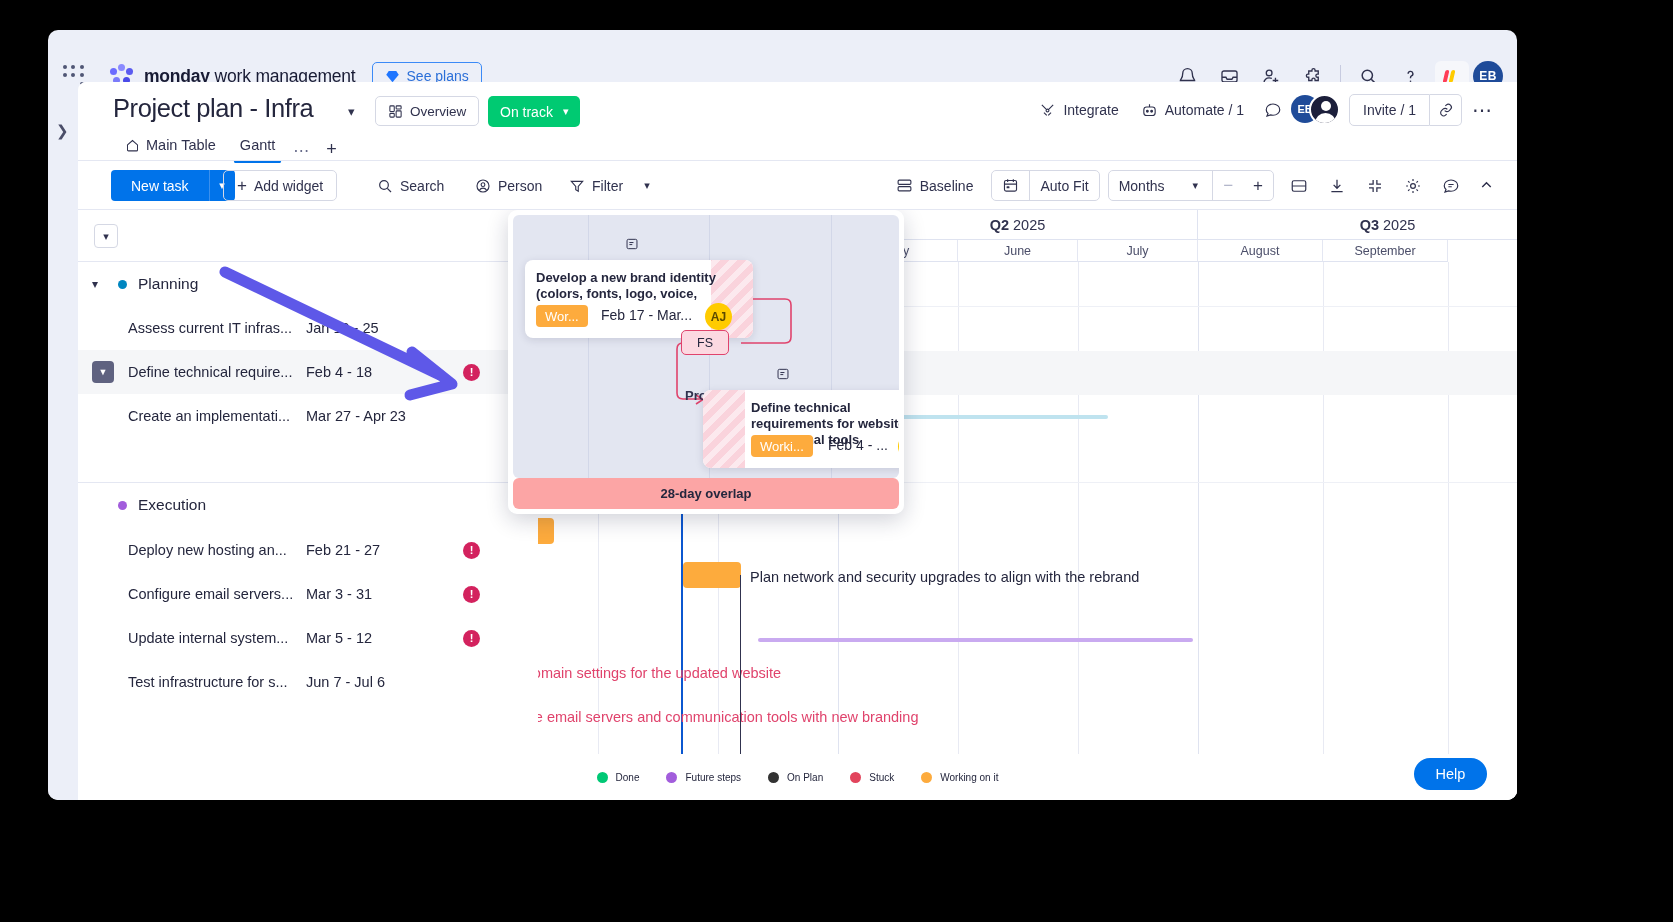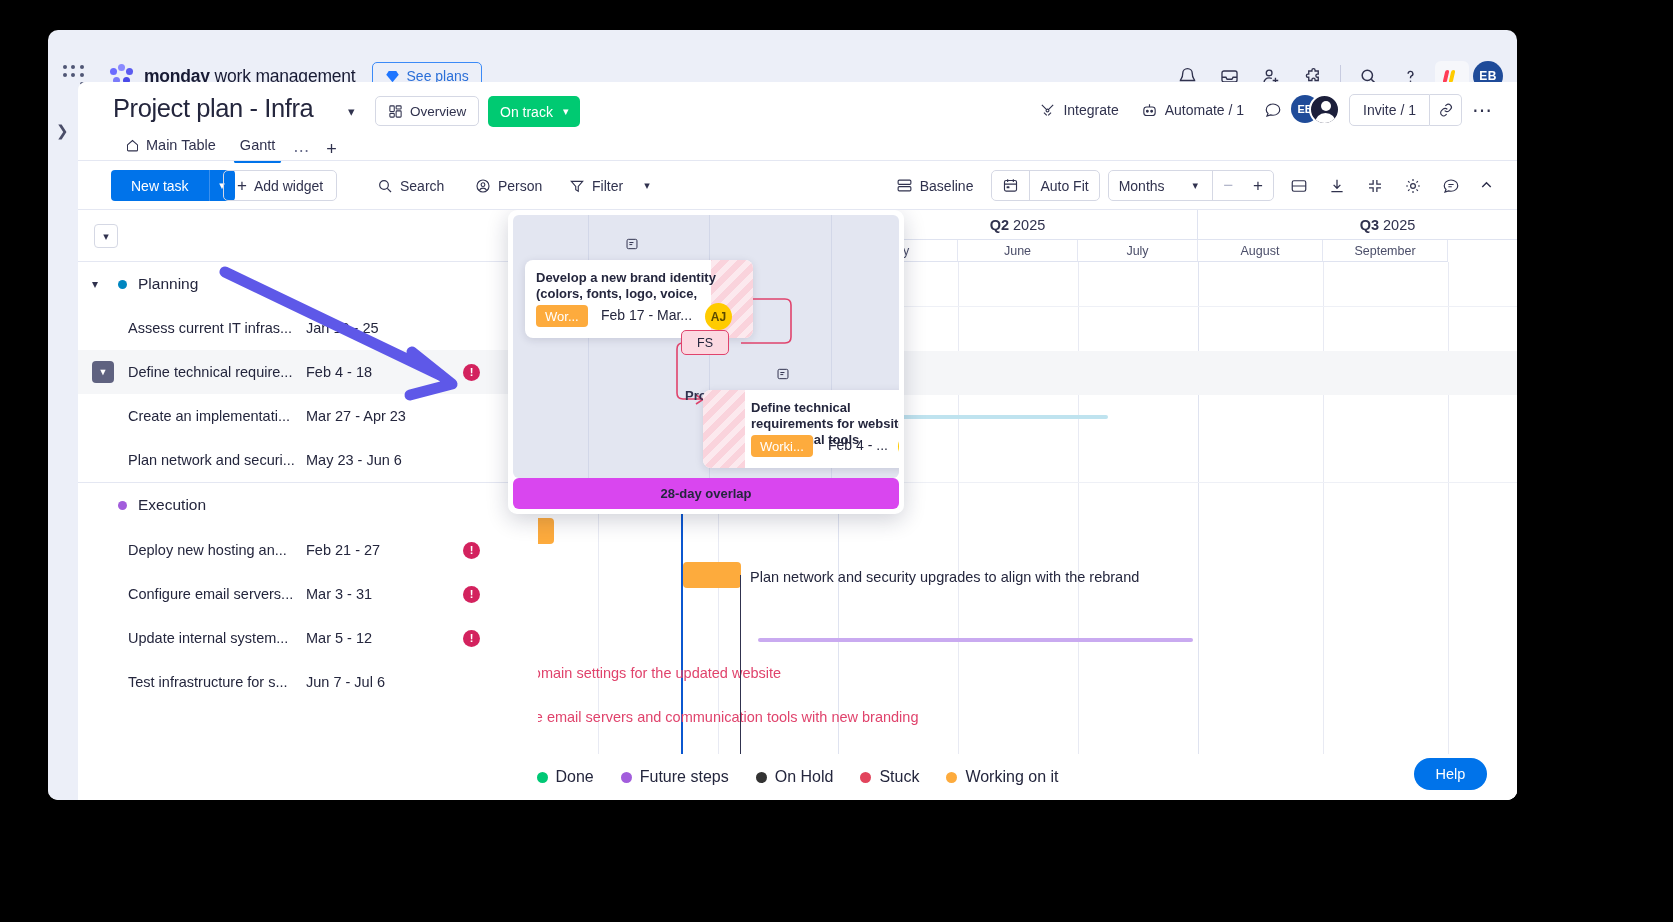--- a/index.html
+++ b/index.html
@@ -173,27 +173,27 @@
   .pop-card .stripes { position:absolute; top:0; bottom:0;
     background-image: repeating-linear-gradient(-45deg,#fad3dc 0 6px,#fce9ee 6px 12px);}
   .pop-card .title { position:absolute; font-size:13px; font-weight:bold; color:#24263d; line-height:16px;}
   .pill { position:absolute; height:22px; border-radius:4px; background:#fdab3d; color:#fff;
     font-size:13px; display:flex; align-items:center; padding:0 9px;}
   .pop-date { position:absolute; font-size:14px; color:#24263d; white-space:nowrap;}
   .pop-ava { position:absolute; width:27px; height:27px; border-radius:50%; background:#ffcb00;
     color:#5a4a00; font-size:12px; font-weight:bold; display:flex; align-items:center; justify-content:center;}
   .fs-badge { position:absolute; width:48px; height:25px; border:1.5px solid #e0436c; background:#fcd9e1;
     border-radius:5px; display:flex; align-items:center; justify-content:center; font-size:12.5px; color:#24263d;}
-  .pop-footer { position:absolute; left:5px; right:5px; bottom:5px; height:31px; background:#d946ef;
+  .pop-footer { position:absolute; left:5px; right:5px; bottom:5px; height:31px; background:#fca5a5;
     border-radius:6px; display:flex; align-items:center; justify-content:center;
     font-size:13px; font-weight:bold; color:#24263d;}
   
   #legend { position:absolute; left:0; bottom:0; width:100%; height:46px; background:#fff;
     display:flex; align-items:center; justify-content:center; gap:27px; z-index:6;}
-  .lg { display:flex; align-items:center; gap:8px; font-size:16px; color:#24263d;}
+  .lg { display:flex; align-items:center; gap:8px; font-size:10px; color:#24263d;}
   .lg i { width:11px; height:11px; border-radius:50%;}
   #help { position:absolute; right:30px; bottom:10px; width:73px; height:32px; background:#0073ea;
     border-radius:17px; color:#fff; font-size:14.5px; display:flex; align-items:center;
     justify-content:center; z-index:10; cursor:pointer;}
   
   #annot { position:absolute; left:0; top:0; width:100%; height:100%; pointer-events:none; z-index:20;}
 </style>
 </head>
 <body>
 
@@ -538,24 +538,20 @@
             <span class="tname">Define technical require...</span>
             <span class="tdate">Feb 4 - 18</span>
             <span class="terr">!</span>
           </div>
 
           <div class="taskrow" style="top:184px">
             <span class="tname">Create an implementati...</span>
             <span class="tdate">Mar 27 - Apr 23</span>
           </div>
 
-          <div class="taskrow" style="top:228px">
-            <span class="tname">Plan network and securi...</span>
-            <span class="tdate">May 23 - Jun 6</span>
-          </div>
           <div class="rowsep" style="top:272px"></div>
 
           <div class="grouprow" style="top:273px">
             <span class="gchev" style="visibility:hidden">▾</span>
             <span class="gdot" style="background:#a25ddc"></span>
             <span class="gname">Execution</span>
           </div>
 
           <div class="taskrow" style="top:318px">
             <span class="tname">Deploy new hosting an...</span>
@@ -638,21 +634,21 @@
           <div class="lg">
             <i style="background:#00c875"></i>
             <span>Done</span>
           </div>
           <div class="lg">
             <i style="background:#a25ddc"></i>
             <span>Future steps</span>
           </div>
           <div class="lg">
             <i style="background:#333333"></i>
-            <span>On Hold</span>
+            <span>On Plan</span>
           </div>
           <div class="lg">
             <i style="background:#e2445c"></i>
             <span>Stuck</span>
           </div>
           <div class="lg">
             <i style="background:#fdab3d"></i>
             <span>Working on it</span>
           </div>
         </div>

